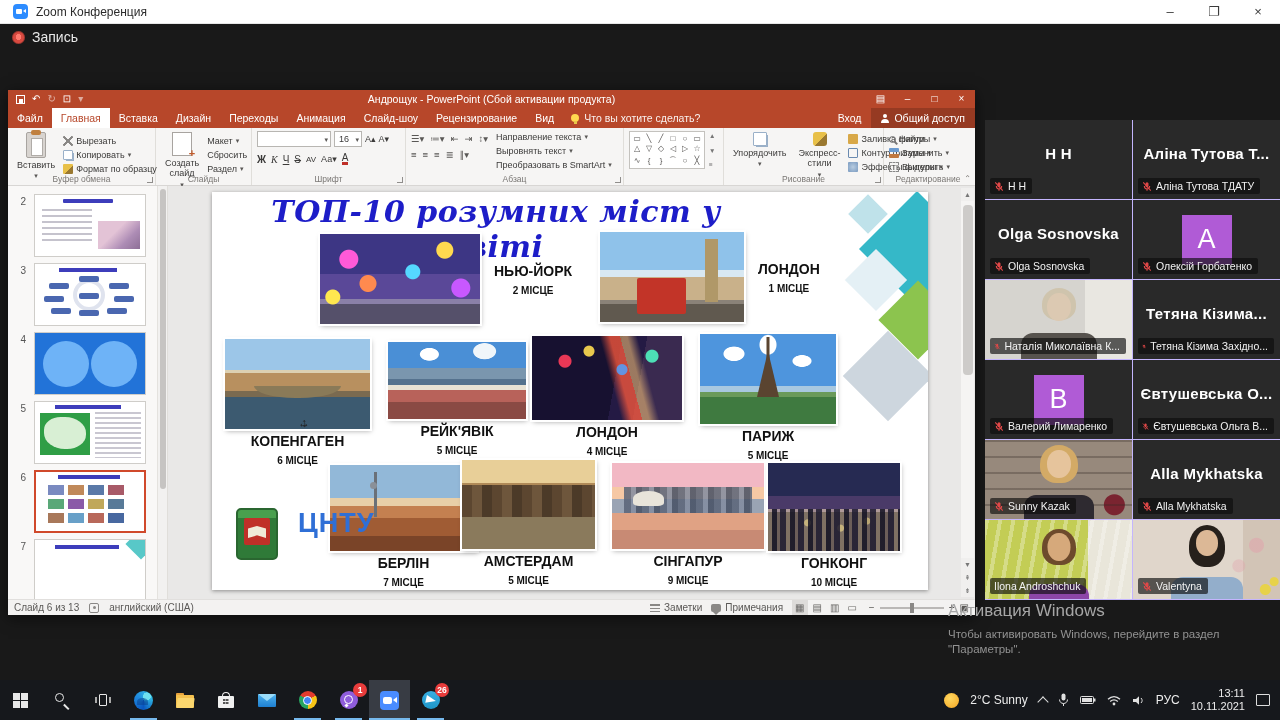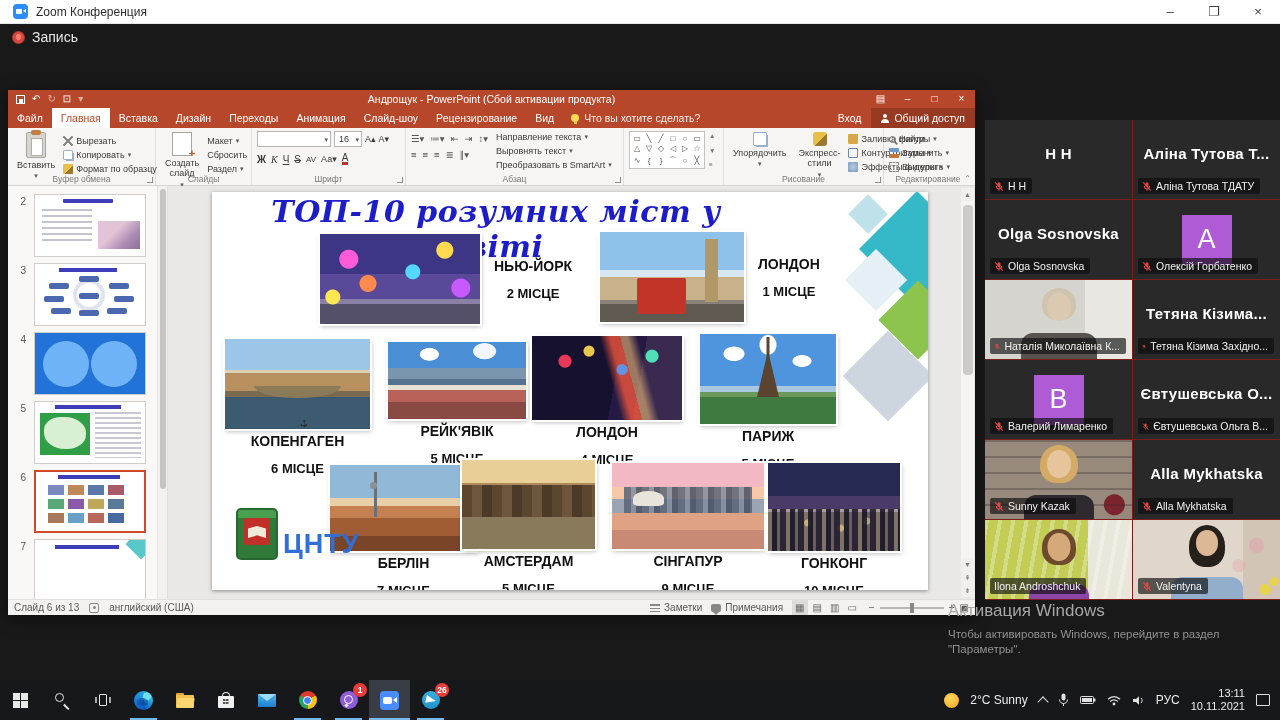--- a/index.html
+++ b/index.html
@@ -130,21 +130,21 @@
   .deco .q2{right:30px;top:66px;width:44px;height:44px;background:#e4f0f5}
   .deco .q3{right:-18px;top:100px;width:56px;height:56px;background:#8cc44e}
   .deco .q4{right:8px;top:152px;width:64px;height:64px;background:#cdd6de}
   .deco .q5{right:46px;top:8px;width:28px;height:28px;background:#bfe2ea}
   .city{position:absolute}
   .cimg{position:absolute;left:0;top:0;width:100%;height:100%;box-shadow:0 0 0 2px #fff,1px 2px 5px rgba(0,0,0,.35)}
   .clabel{position:absolute;color:#111}
   .below .clabel{top:100%;left:50%;transform:translateX(-50%);margin-top:4px;text-align:center;white-space:nowrap}
   .side .clabel{left:100%;top:50%;transform:translate(14px,-50%);text-align:center;white-space:nowrap}
   .cname{font-size:14px;font-weight:bold}
-  .crank{font-size:13px;font-weight:bold;margin-top:12px}
+  .crank{font-size:10px;font-weight:bold;margin-top:6px}
   .c0{left:108px;top:42px;width:160px;height:90px}
   .c1{left:388px;top:40px;width:144px;height:90px}
   .c2{left:13px;top:147px;width:145px;height:90px}
   .c3{left:176px;top:150px;width:138px;height:77px}
   .c4{left:320px;top:144px;width:150px;height:84px}
   .c5{left:488px;top:142px;width:136px;height:90px}
   .c6{left:118px;top:273px;width:147px;height:86px}
   .c7{left:250px;top:268px;width:133px;height:89px}
   .c8{left:400px;top:271px;width:152px;height:86px}
   .c9{left:556px;top:271px;width:132px;height:88px}
@@ -162,21 +162,21 @@
   .im6{background:linear-gradient(180deg,#92b8d8 0 38%,#e8cfa8 38% 48%,#c48050 48% 62%,#a05c34 62% 82%,#7a4428 82% 100%)}
   .im6::before{content:'';position:absolute;left:30%;top:8%;width:3px;height:52%;background:#6a7078}
   .im6::after{content:'';position:absolute;left:27.5%;top:20%;width:7px;height:7px;border-radius:50%;background:#8a9098}
   .im7{background:linear-gradient(180deg,#e8cf98 0 26%,#b08a58 26% 32%,#6a5038 32% 62%,#564430 62% 64%,#8a7a5c 64% 100%)}
   .im7::before{content:'';position:absolute;left:0;top:28%;width:100%;height:36%;background:repeating-linear-gradient(90deg,#5c4630 0 10px,#6e563c 10px 20px,#4c3a28 20px 30px)}
   .im8{background:linear-gradient(180deg,#f2b8c4 0 28%,#f6c8a4 28% 42%,#9aa4b4 42% 58%,#e0a284 58% 78%,#c88a74 78% 100%)}
   .im8::before{content:'';position:absolute;left:8%;top:28%;width:84%;height:30%;background:repeating-linear-gradient(90deg,rgba(90,100,120,.85) 0 7px,rgba(130,140,160,.85) 7px 12px,rgba(70,80,100,.85) 12px 18px)}
   .im8::after{content:'';position:absolute;left:14%;top:32%;width:20%;height:18%;background:#e8e4da;border-radius:50% 50% 20% 20%}
   .im9{background:radial-gradient(circle at 30% 68%,rgba(255,230,140,.6) 0 3px,transparent 4px),radial-gradient(circle at 55% 74%,rgba(255,230,140,.6) 0 3px,transparent 4px),radial-gradient(circle at 75% 66%,rgba(255,230,140,.6) 0 3px,transparent 4px),linear-gradient(180deg,#262a52 0 38%,#4a3a68 38% 52%,#8a74a0 52% 56%,#3a3048 56% 100%)}
   .im9::before{content:'';position:absolute;left:0;top:52%;width:100%;height:48%;background:repeating-linear-gradient(90deg,rgba(230,210,140,.4) 0 4px,rgba(30,28,40,.9) 4px 9px,rgba(200,180,120,.35) 9px 12px,rgba(40,36,52,.9) 12px 18px)}
-  .slogo{position:absolute;left:24px;top:316px;display:flex;align-items:flex-end;gap:5px}
+  .slogo{position:absolute;left:24px;top:316px;display:flex;align-items:flex-start;gap:20px}
   .emb{width:42px;height:52px;background:linear-gradient(180deg,#49a04e 0 16%,#2f7a38 16% 100%);border:2px solid #2a6630;border-radius:5px;position:relative}
   .emb::before{content:'';position:absolute;left:6px;top:8px;right:6px;bottom:13px;background:#c03028;border-radius:2px}
   .emb::after{content:'';position:absolute;left:10px;top:16px;right:10px;height:12px;background:#f0ead8;clip-path:polygon(0 20%,50% 0,100% 20%,100% 100%,50% 78%,0 100%)}
   .ltxt{font-size:27px;font-weight:bold;color:#2f6fd6;letter-spacing:1px}
   .mcur{position:absolute;left:86px;top:224px;width:14px;height:14px;color:#222}
   .mcur::before{content:'↔';position:absolute;left:0;top:0;font-size:12px}
   .mcur::after{content:'↕';position:absolute;left:3px;top:0;font-size:12px}
 
   
   .pstatus{height:16px;background:#f3f2f1;border-top:1px solid #e1dfdd;display:flex;align-items:center;font-size:10px;color:#5a5856;padding:0 6px;gap:10px}
@@ -187,21 +187,21 @@
   .ic-comm{width:10px;height:8px;background:#8a8886;border-radius:2px;position:relative}
   .ic-comm::after{content:'';position:absolute;left:2px;bottom:-3px;border-left:3px solid transparent;border-right:3px solid transparent;border-top:3px solid #8a8886}
   .views{display:flex;gap:2px;font-size:10px;color:#6a6866}
   .views span{padding:0 3px;line-height:15px}
   .views .cur{background:#dedcda}
   .zctl{display:flex;align-items:center;gap:5px}
   .ztrack{width:64px;height:2px;background:#bab8b6;position:relative}
   .zthumb{position:absolute;left:30px;top:-4px;width:4px;height:10px;background:#8a8886}
 
   
-  .parts{position:absolute;right:0;top:96px;width:295px;height:480px;background:#7f1d1d;display:grid;
+  .parts{position:absolute;right:0;top:96px;width:295px;height:480px;background:#c4b5fd;display:grid;
     grid-template-columns:147px 147px;grid-auto-rows:79px;gap:1px;z-index:2}
   .ptile{position:relative;background:#292929;overflow:hidden}
   .ptile.act{outline:2px solid #d9e24d;outline-offset:-2px}
   .pcenter{position:absolute;inset:0 4px 12px 4px;display:flex;align-items:center;justify-content:center;color:#fff;font-weight:bold;font-size:15px;text-align:center;letter-spacing:.3px}
   .pavatar{position:absolute;left:50%;top:50%;transform:translate(-50%,-50%);width:50px;height:50px;display:flex;align-items:center;justify-content:center;color:#fff;font-size:27px}
   .plabel{position:absolute;left:5px;bottom:5px;display:flex;align-items:center;gap:4px;background:rgba(12,12,12,.65);padding:2px 6px 2px 4px;font-size:10.5px;color:#f2f2f2;border-radius:2px;max-width:136px;white-space:nowrap;overflow:hidden}
   .cam{position:absolute;inset:0}
   .cam i{position:absolute;left:50%;transform:translateX(-50%)}
   .hair{border-radius:50% 50% 42% 42%}
   .face{border-radius:48%}

